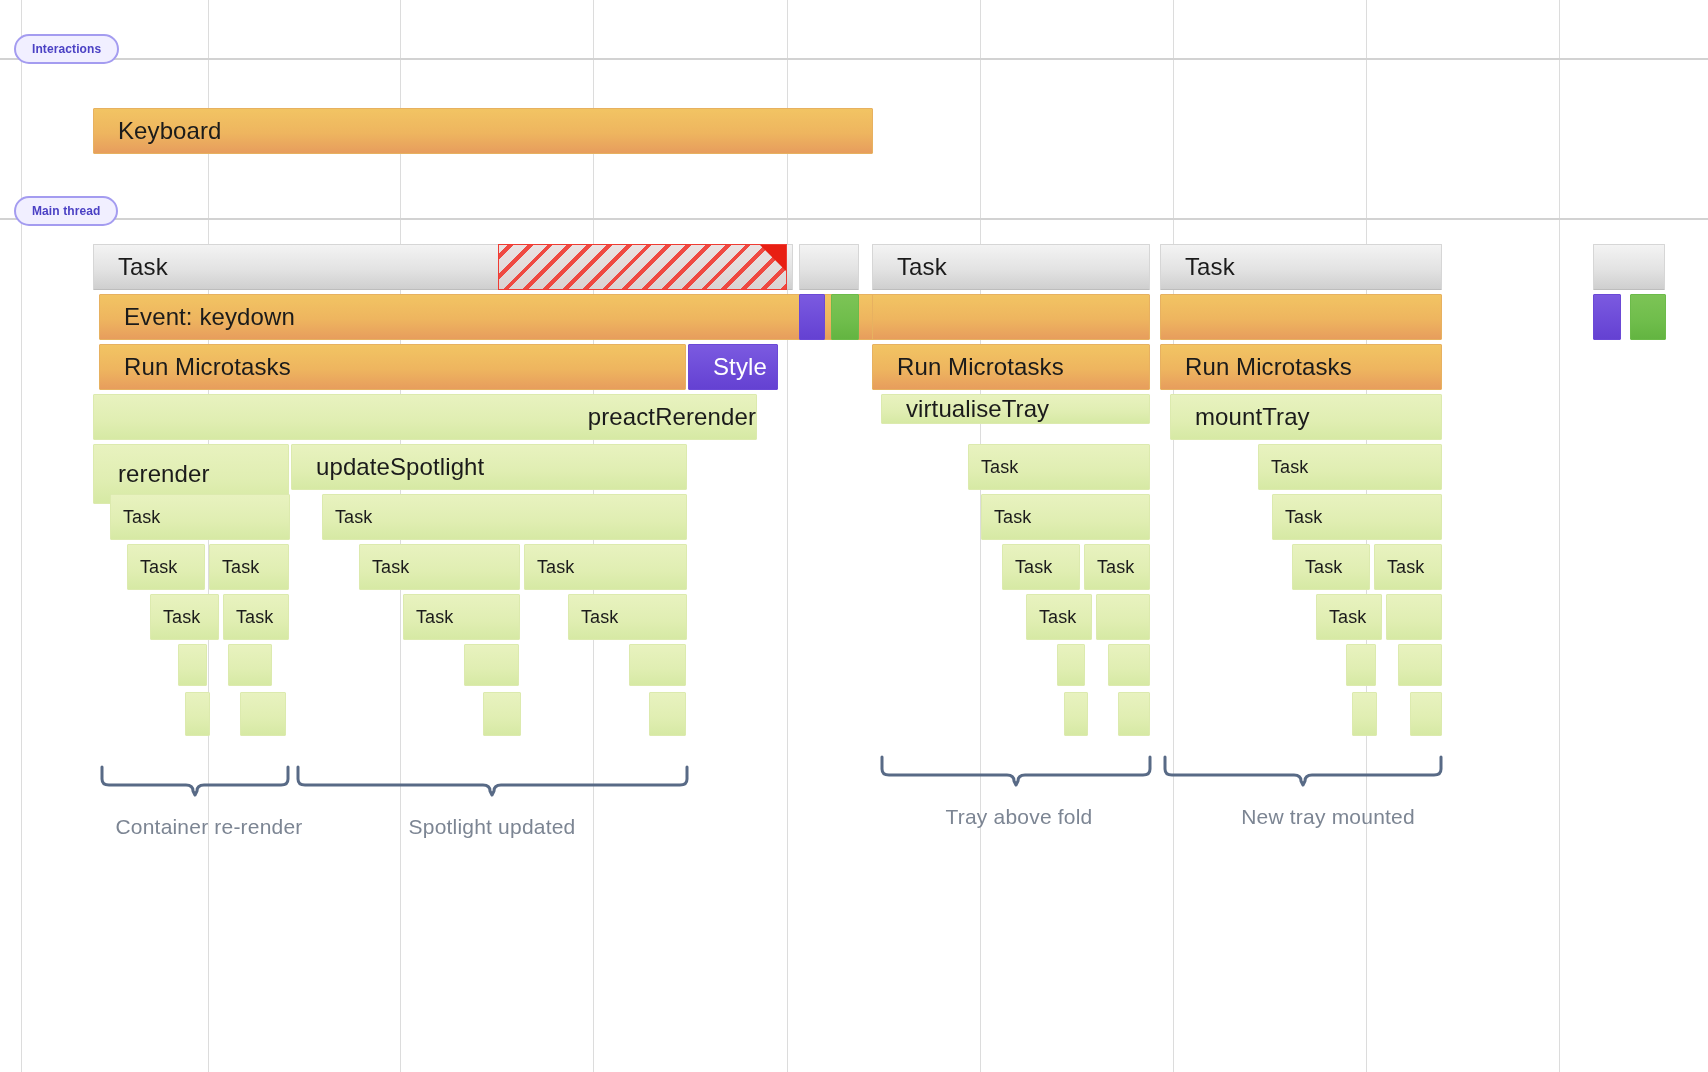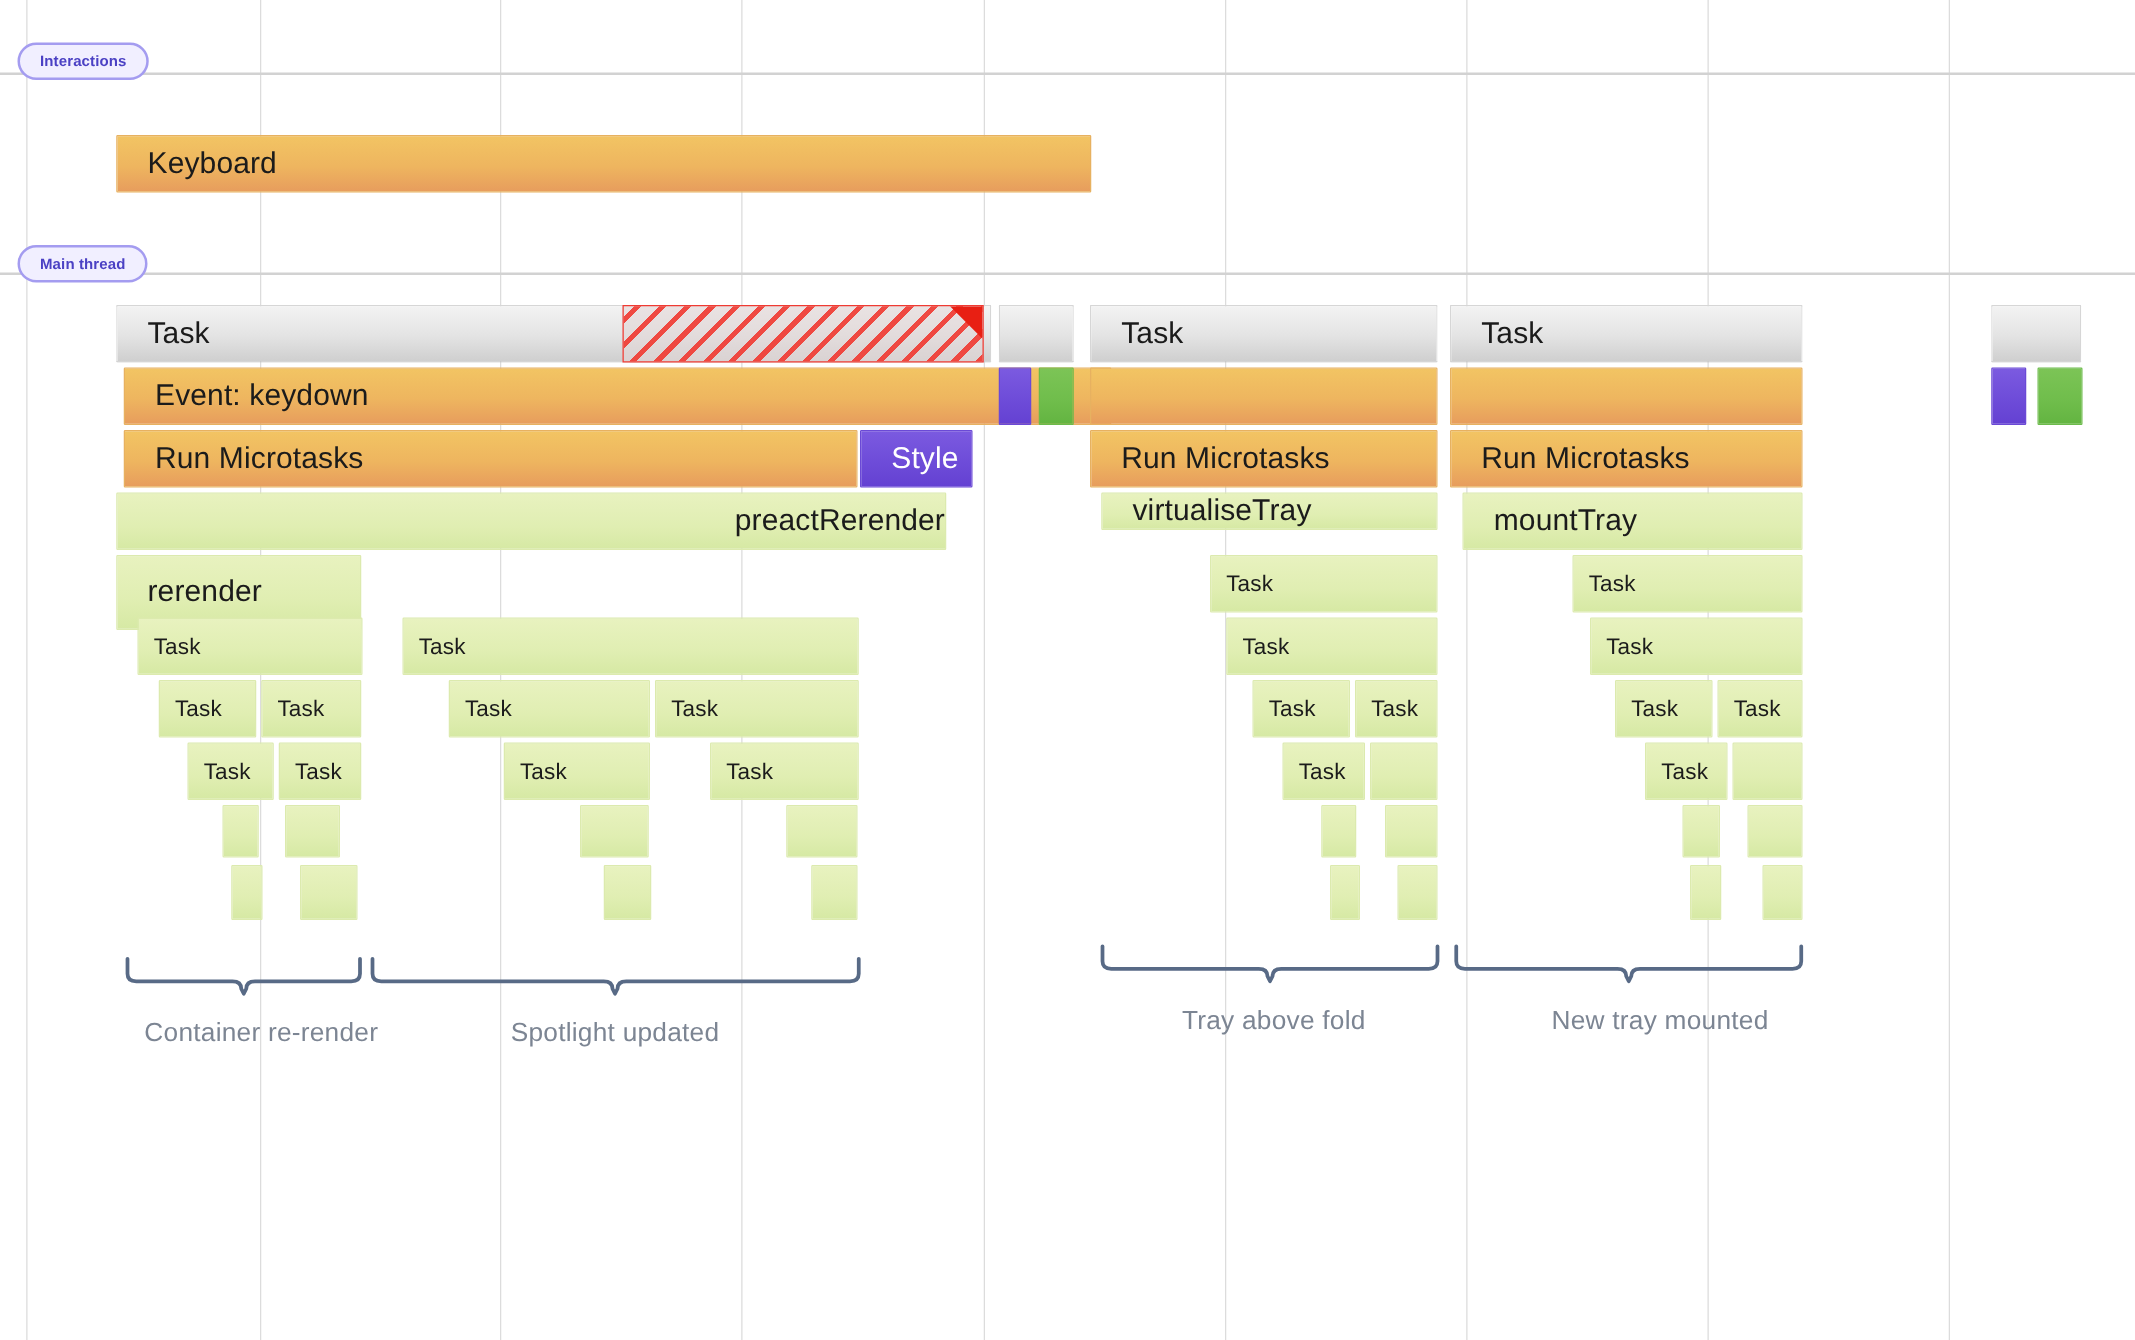--- a/index.html
+++ b/index.html
@@ -179,20 +179,23 @@
     <span class="lbl">Style</span>
   </div>
 
   <div class="blk green" style="left:93px; top:394px; width:664px; height:46px;justify-content:flex-end;">
     <span class="lbl">preactRerender</span>
   </div>
 
   <div class="blk green" style="left:93px; top:444px; width:196px; height:60px;">
     <span class="lbl">rerender</span>
   </div>
+  <div class="blk green" style="left:291px; top:444px; width:396px; height:46px;">
+    <span class="lbl">updateSpotlight</span>
+  </div>
 
   <div class="blk green small" style="left:110px; top:494px; width:180px; height:46px;">
     <span class="lbl">Task</span>
   </div>
   <div class="blk green small" style="left:322px; top:494px; width:365px; height:46px;">
     <span class="lbl">Task</span>
   </div>
 
   <div class="blk green small" style="left:127px; top:544px; width:78px; height:46px;">
     <span class="lbl">Task</span>

